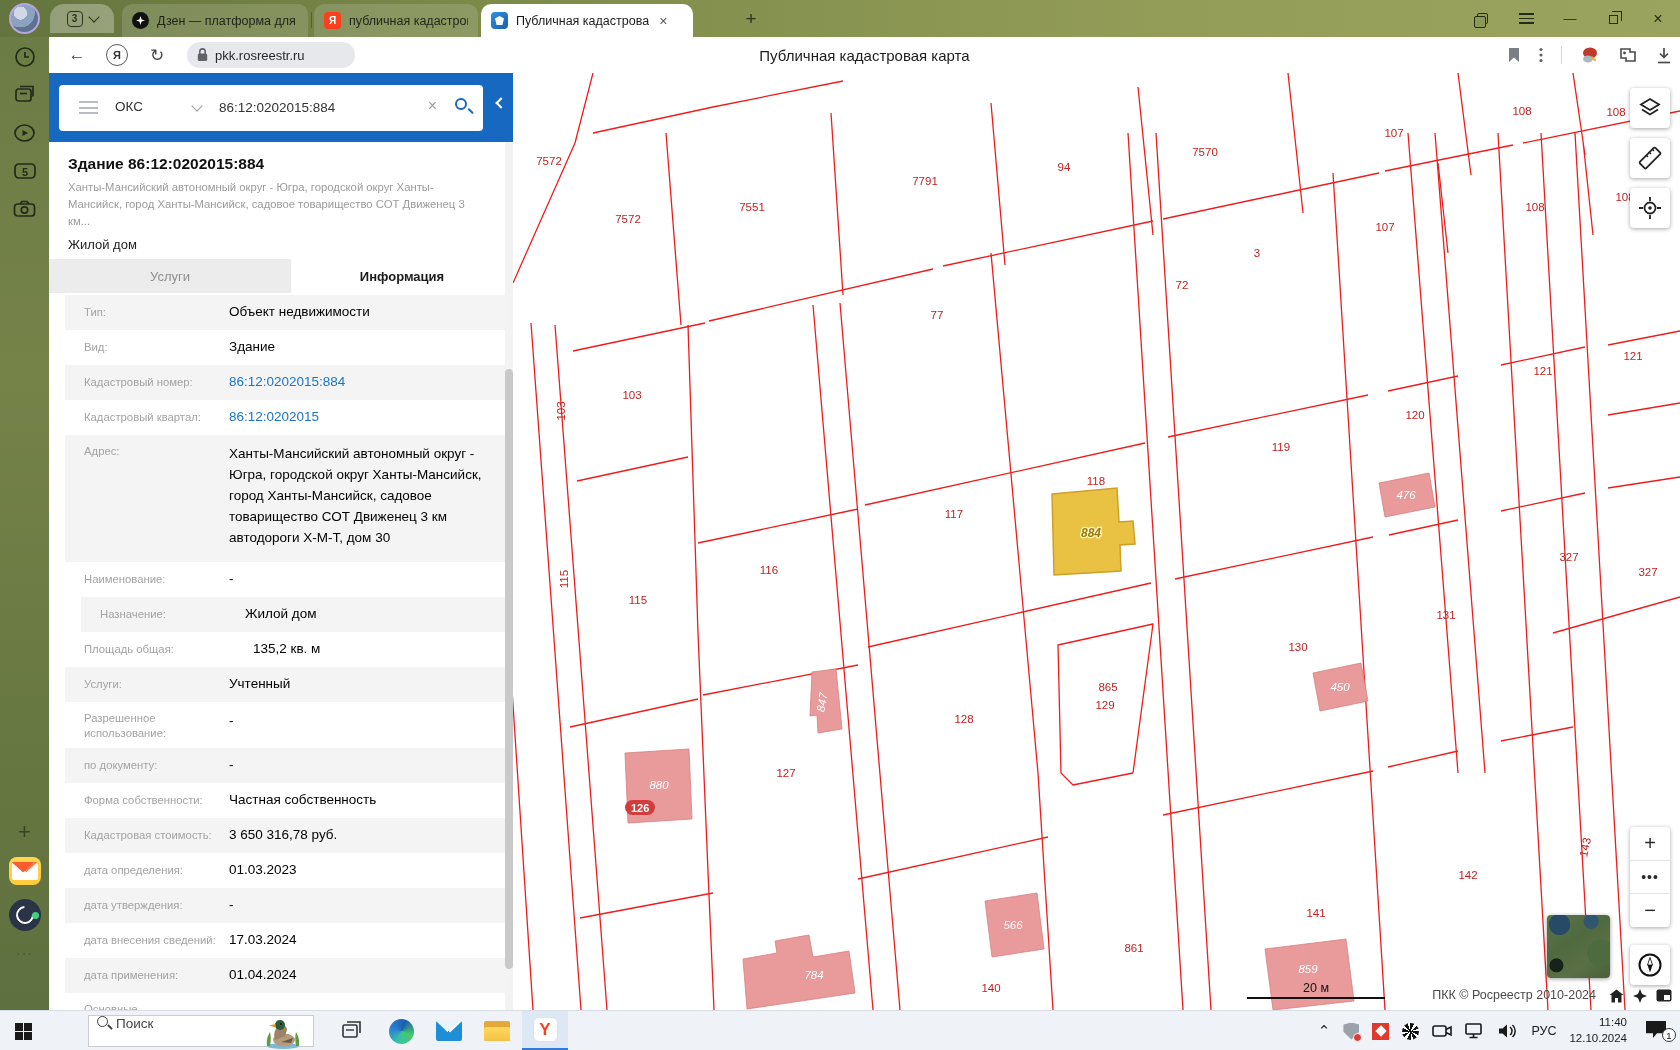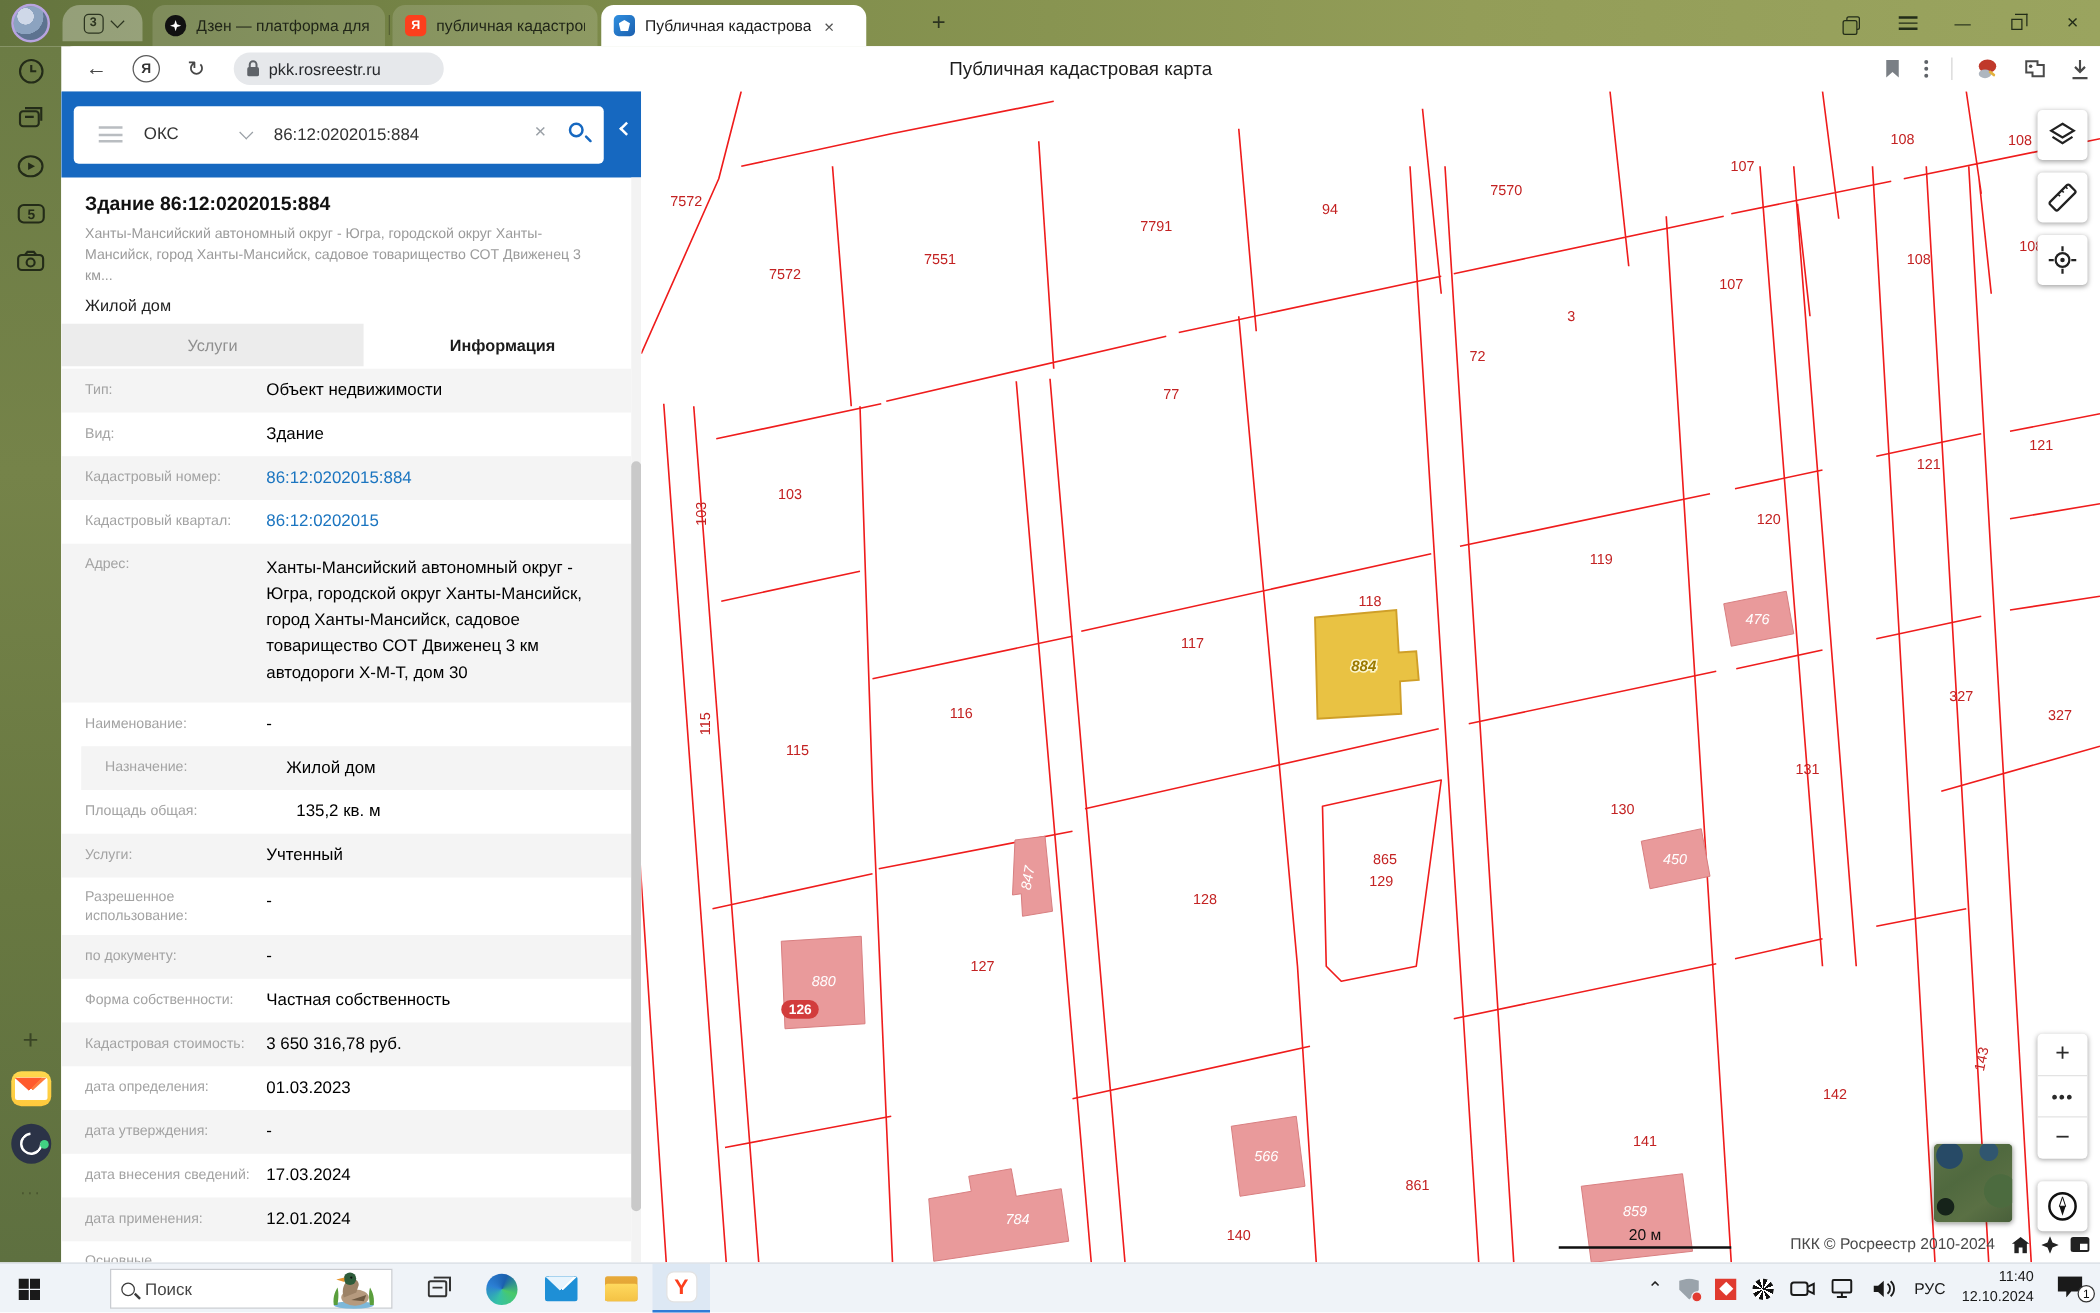--- a/index.html
+++ b/index.html
@@ -88,21 +88,21 @@
   .obj-kind { margin-top:7px; font-size:13px; color:#222; }
   .links-row { margin-top:9px; display:flex; align-items:center; gap:26px; }
   .plink { font-size:12.5px; color:#1b75c0; }
   .head-icons { margin-left:auto; display:flex; gap:16px; margin-right:4px; }
 
   .ptabs { position:absolute; left:0; top:186px; width:464px; height:34px; display:flex; }
   .ptab { display:flex; align-items:center; justify-content:center; font-size:13px; }
   .ptab.active { width:222px; background:#fff; color:#1b1b1b; font-weight:bold; }
   .ptab.idle { flex:1; background:#ececec; color:#8f8f8f; }
 
-  #info-table { position:absolute; left:0; top:222px; width:456px; }
+  #info-table { position:absolute; left:16px; top:222px; width:456px; }
   .row { display:flex; align-items:center; padding-left:19px; }
   .row.alt { background:#f4f4f4; }
   .row.tall { align-items:flex-start; }
   .row.tall .rl, .row.tall .rv { padding-top:9px; }
   .rl { width:145px; flex-shrink:0; font-size:11.3px; color:#a3a3a3; line-height:1.35; padding-right:8px; }
   .rv { width:276px; font-size:13.5px; color:#000000; line-height:1.55; }
   .rv.link { color:#1b75c0; }
   .vscroll { position:absolute; right:0; top:69px; width:8px; height:868px; background:#f3f3f3; }
   .vthumb { position:absolute; right:0; top:227px; width:8px; height:600px; background:#c9c9c9; border-radius:4px; }
 
@@ -131,21 +131,21 @@
   .blabel { font-size:11.5px; fill:#ffffff; font-style:italic; text-anchor:middle; font-family:"Liberation Sans",sans-serif; }
   .slabel { font-size:12px; fill:#9c7a00; font-style:italic; font-weight:bold; text-anchor:middle;
     stroke:rgba(255,255,230,.85); stroke-width:2.5px; paint-order:stroke; font-family:"Liberation Sans",sans-serif; }
 
   
   #taskbar { position:absolute; left:0; top:1010px; width:1680px; height:40px; background:#eff3f8; border-top:1px solid #d9dee4; }
   .startbtn { position:absolute; left:0; top:0; width:46px; height:40px; display:flex; align-items:center; justify-content:center; }
   .winlogo { width:17px; height:17px; display:grid; grid-template-columns:8px 8px; grid-template-rows:8px 8px; gap:1px; }
   .winlogo span { background:#1a1a1a; }
   .tb-search { position:absolute; left:88px; top:4px; width:226px; height:32px; background:#fff; border:1px solid #c9ccd1;
-    display:flex; align-items:center; padding:0 8px; gap:8px; }
+    display:flex; padding:0 8px; gap:8px; }
   .tb-mag { width:11px; height:11px; border:1.8px solid #3b3b3b; border-radius:50%; position:relative; flex-shrink:0; }
   .tb-mag:after { content:""; position:absolute; left:9px; top:9px; width:6px; height:1.8px; background:#3b3b3b; transform:rotate(45deg); }
   .tb-search span { font-size:13.5px; color:#444; }
   .tb-ic { position:absolute; top:0; width:46px; height:40px; display:flex; align-items:center; justify-content:center; }
   .tb-ic.active { background:#dde8f4; border-bottom:3px solid #2f7bd6; }
   .edge { width:25px; height:25px; border-radius:50%; background:conic-gradient(from 200deg,#35c1a6,#2b7fd4,#1b5fae,#49c96a,#35c1a6); }
   .mailapp { width:26px; height:20px; background:#1e8fd6; position:relative; border-radius:2px; overflow:hidden; }
   .mailapp:before { content:""; position:absolute; inset:0; background:linear-gradient(135deg,#e8f4fd 0 50%,transparent 50%),linear-gradient(225deg,#fff 0 50%,transparent 50%); clip-path:polygon(0 0,100% 0,50% 62%); }
   .folder { width:26px; height:20px; background:linear-gradient(180deg,#e8aa3a,#d99b2e); border-radius:2px; position:relative; }
   .folder:before { content:""; position:absolute; left:0; bottom:0; width:26px; height:14px; background:linear-gradient(180deg,#ffd95e,#f4c245); border-radius:2px; }
@@ -392,21 +392,21 @@
         <div class="row alt" style="height: 35px;">
           <div class="rl">дата утверждения:</div>
           <div class="rv">-</div>
         </div>
         <div class="row" style="height: 35px;">
           <div class="rl">дата внесения сведений:</div>
           <div class="rv">17.03.2024</div>
         </div>
         <div class="row alt" style="height: 35px;">
           <div class="rl">дата применения:</div>
-          <div class="rv">12.01.2024</div>
+          <div class="rv">01.04.2024</div>
         </div>
         <div class="row tall" style="height: 45px;">
           <div class="rl">Основные характеристики:</div>
           <div class="rv"></div>
         </div>
       </div>
     <div class="vscroll">
         <div class="vthumb"></div>
       </div>
   </div>

